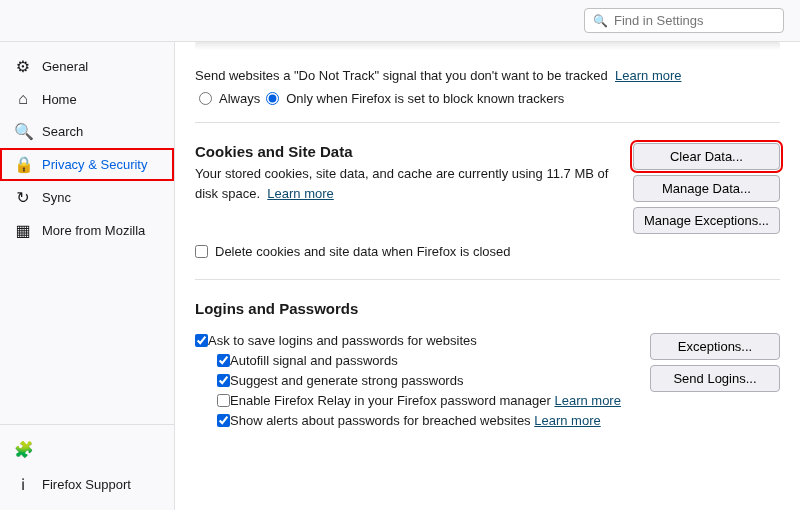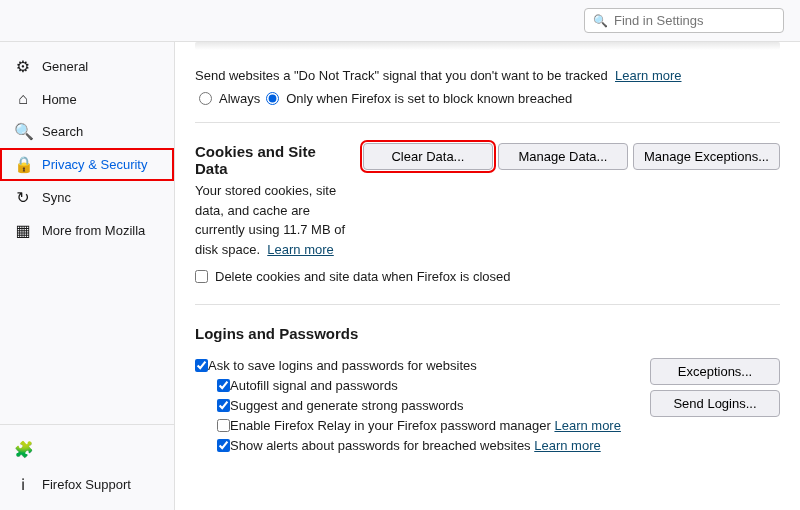--- a/index.html
+++ b/index.html
@@ -161,21 +161,21 @@
       margin-bottom: 4px;
       color: #1a1a1a;
     }
     .section-desc {
       font-size: 13px;
       color: #1a1a1a;
       line-height: 1.5;
     }
     .section-buttons {
       display: flex;
-      flex-direction: row;
+      flex-direction: column;
       gap: 5px;
       margin-left: 12px;
       flex-shrink: 0;
     }
     .btn {
       background: #f0f0f4;
       border: 1px solid #b0b0b8;
       border-radius: 4px;
       padding: 5px 10px;
       cursor: pointer;
@@ -303,21 +303,21 @@
         <span>Send websites a "Do Not Track" signal that you don't want to be tracked</span>
         &nbsp;<a class="link">Learn more</a>
       </p>
       <div class="radio-group">
         <div class="radio-item">
           <input type="radio" name="dnt" style="">
           <span>Always</span>
         </div>
         <div class="radio-item">
           <input type="radio" name="dnt" checked="" style="">
-          <span>Only when Firefox is set to block known breached</span>
+          <span>Only when Firefox is set to block known trackers</span>
         </div>
       </div>
     </div>
 
     <hr class="divider">
 
     <div class="section">
       <div class="section-header">
         <div class="section-left">
           <div class="section-title">Cookies and Site Data</div>

